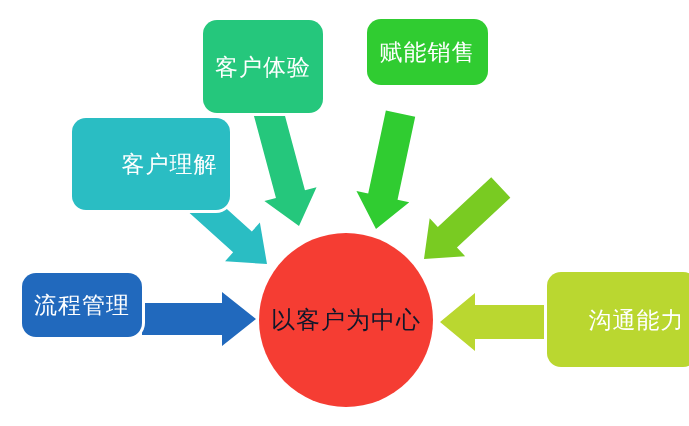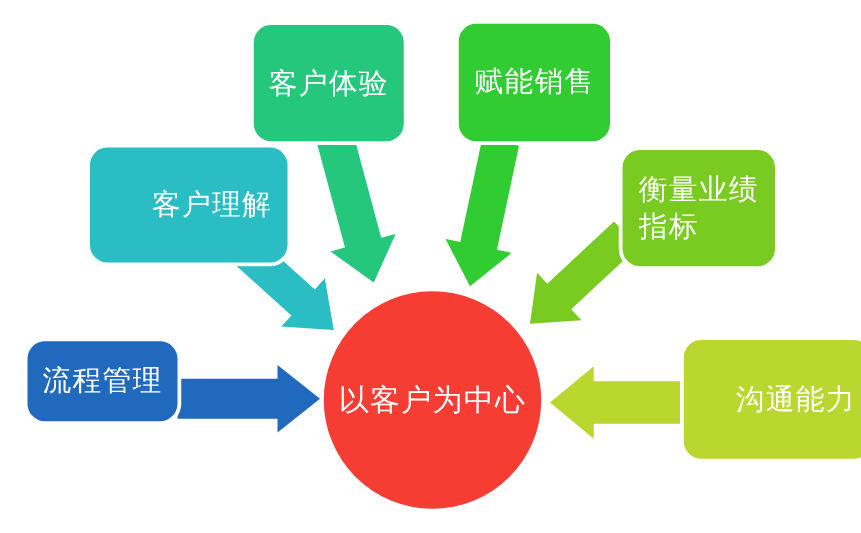--- a/index.html
+++ b/index.html
@@ -22,33 +22,33 @@
     color:#fff;
     font-size:23px;
     line-height:30px;
     letter-spacing:1px;
   }
   .node-box .lines{text-align:left;}
   .node-box .line{display:block;white-space:nowrap;}
   #box-process{left:22px;top:273px;width:120px;height:64px;}
   #box-understanding{left:72px;top:118px;width:121px;height:92px;}
   #box-experience{left:203px;top:20px;width:120px;height:93px;}
-  #box-empower{left:367px;top:19px;width:121px;height:94px;}
+  #box-empower{left:367px;top:19px;width:121px;height:66px;}
   #box-measure{left:498px;top:120px;width:122px;height:93px;}
   #box-communication{left:547px;top:272px;width:121px;height:95px;padding-left:29px;}
   #center-circle{
     position:absolute;
     z-index:2;
     left:259px;top:233px;
     width:174px;height:174px;
     border-radius:50%;
     display:flex;
     align-items:center;
     justify-content:center;
-    color:#ffffff;
+    color:#0f172a;
     font-size:24px;
     letter-spacing:1px;
     white-space:nowrap;
   }
 </style>
 </head>
 <body>
 
 <div id="canvas">
 
@@ -78,26 +78,20 @@
       <span class="line">客户体验</span>
     </div>
   </div>
 
   <div class="node-box" id="box-empower" style="background: rgb(48, 204, 49);">
     <div class="lines">
       <span class="line">赋能销售</span>
     </div>
   </div>
 
-  <div class="node-box" id="box-measure" style="background: rgb(121, 203, 34);">
-    <div class="lines">
-      <span class="line">衡量业绩</span>
-      <span class="line">指标</span>
-    </div>
-  </div>
 
   <div class="node-box" id="box-communication" style="background: rgb(186, 215, 48);">
     <div class="lines">
       <span class="line">沟通能力</span>
     </div>
   </div>
 
   <div id="center-circle" style="background: rgb(245, 61, 51);">
     <span>以客户为中心</span>
   </div>

